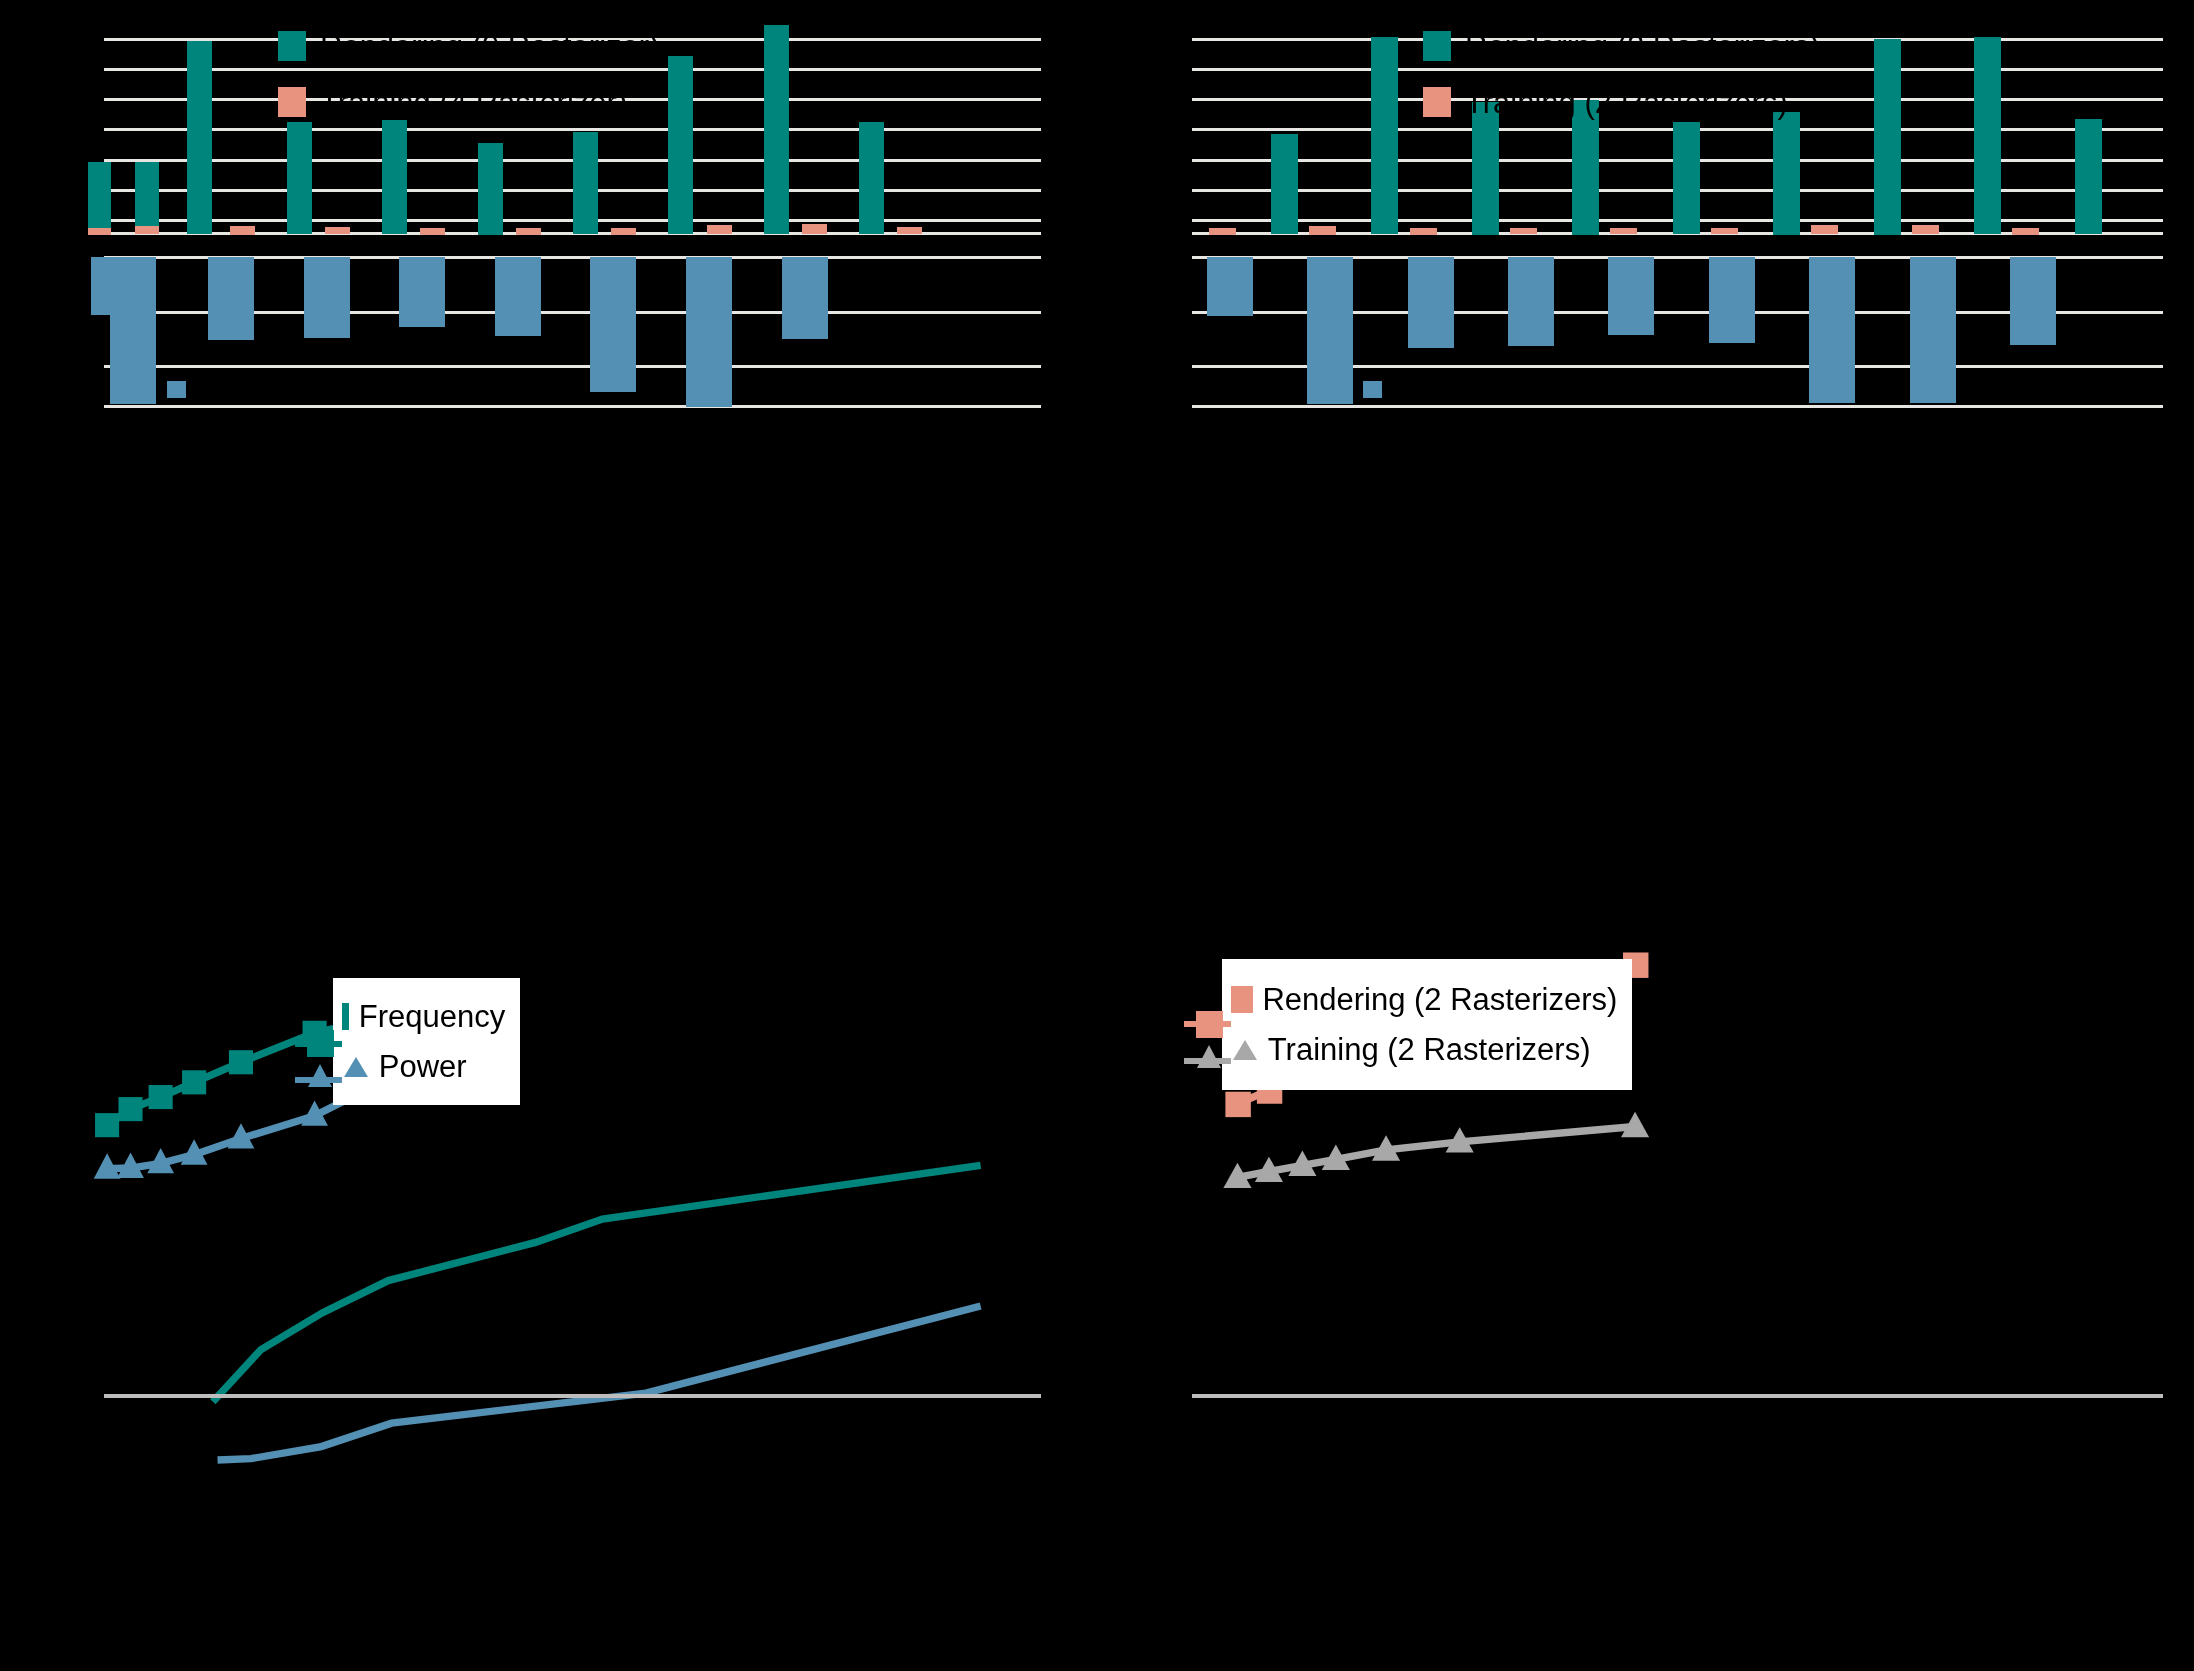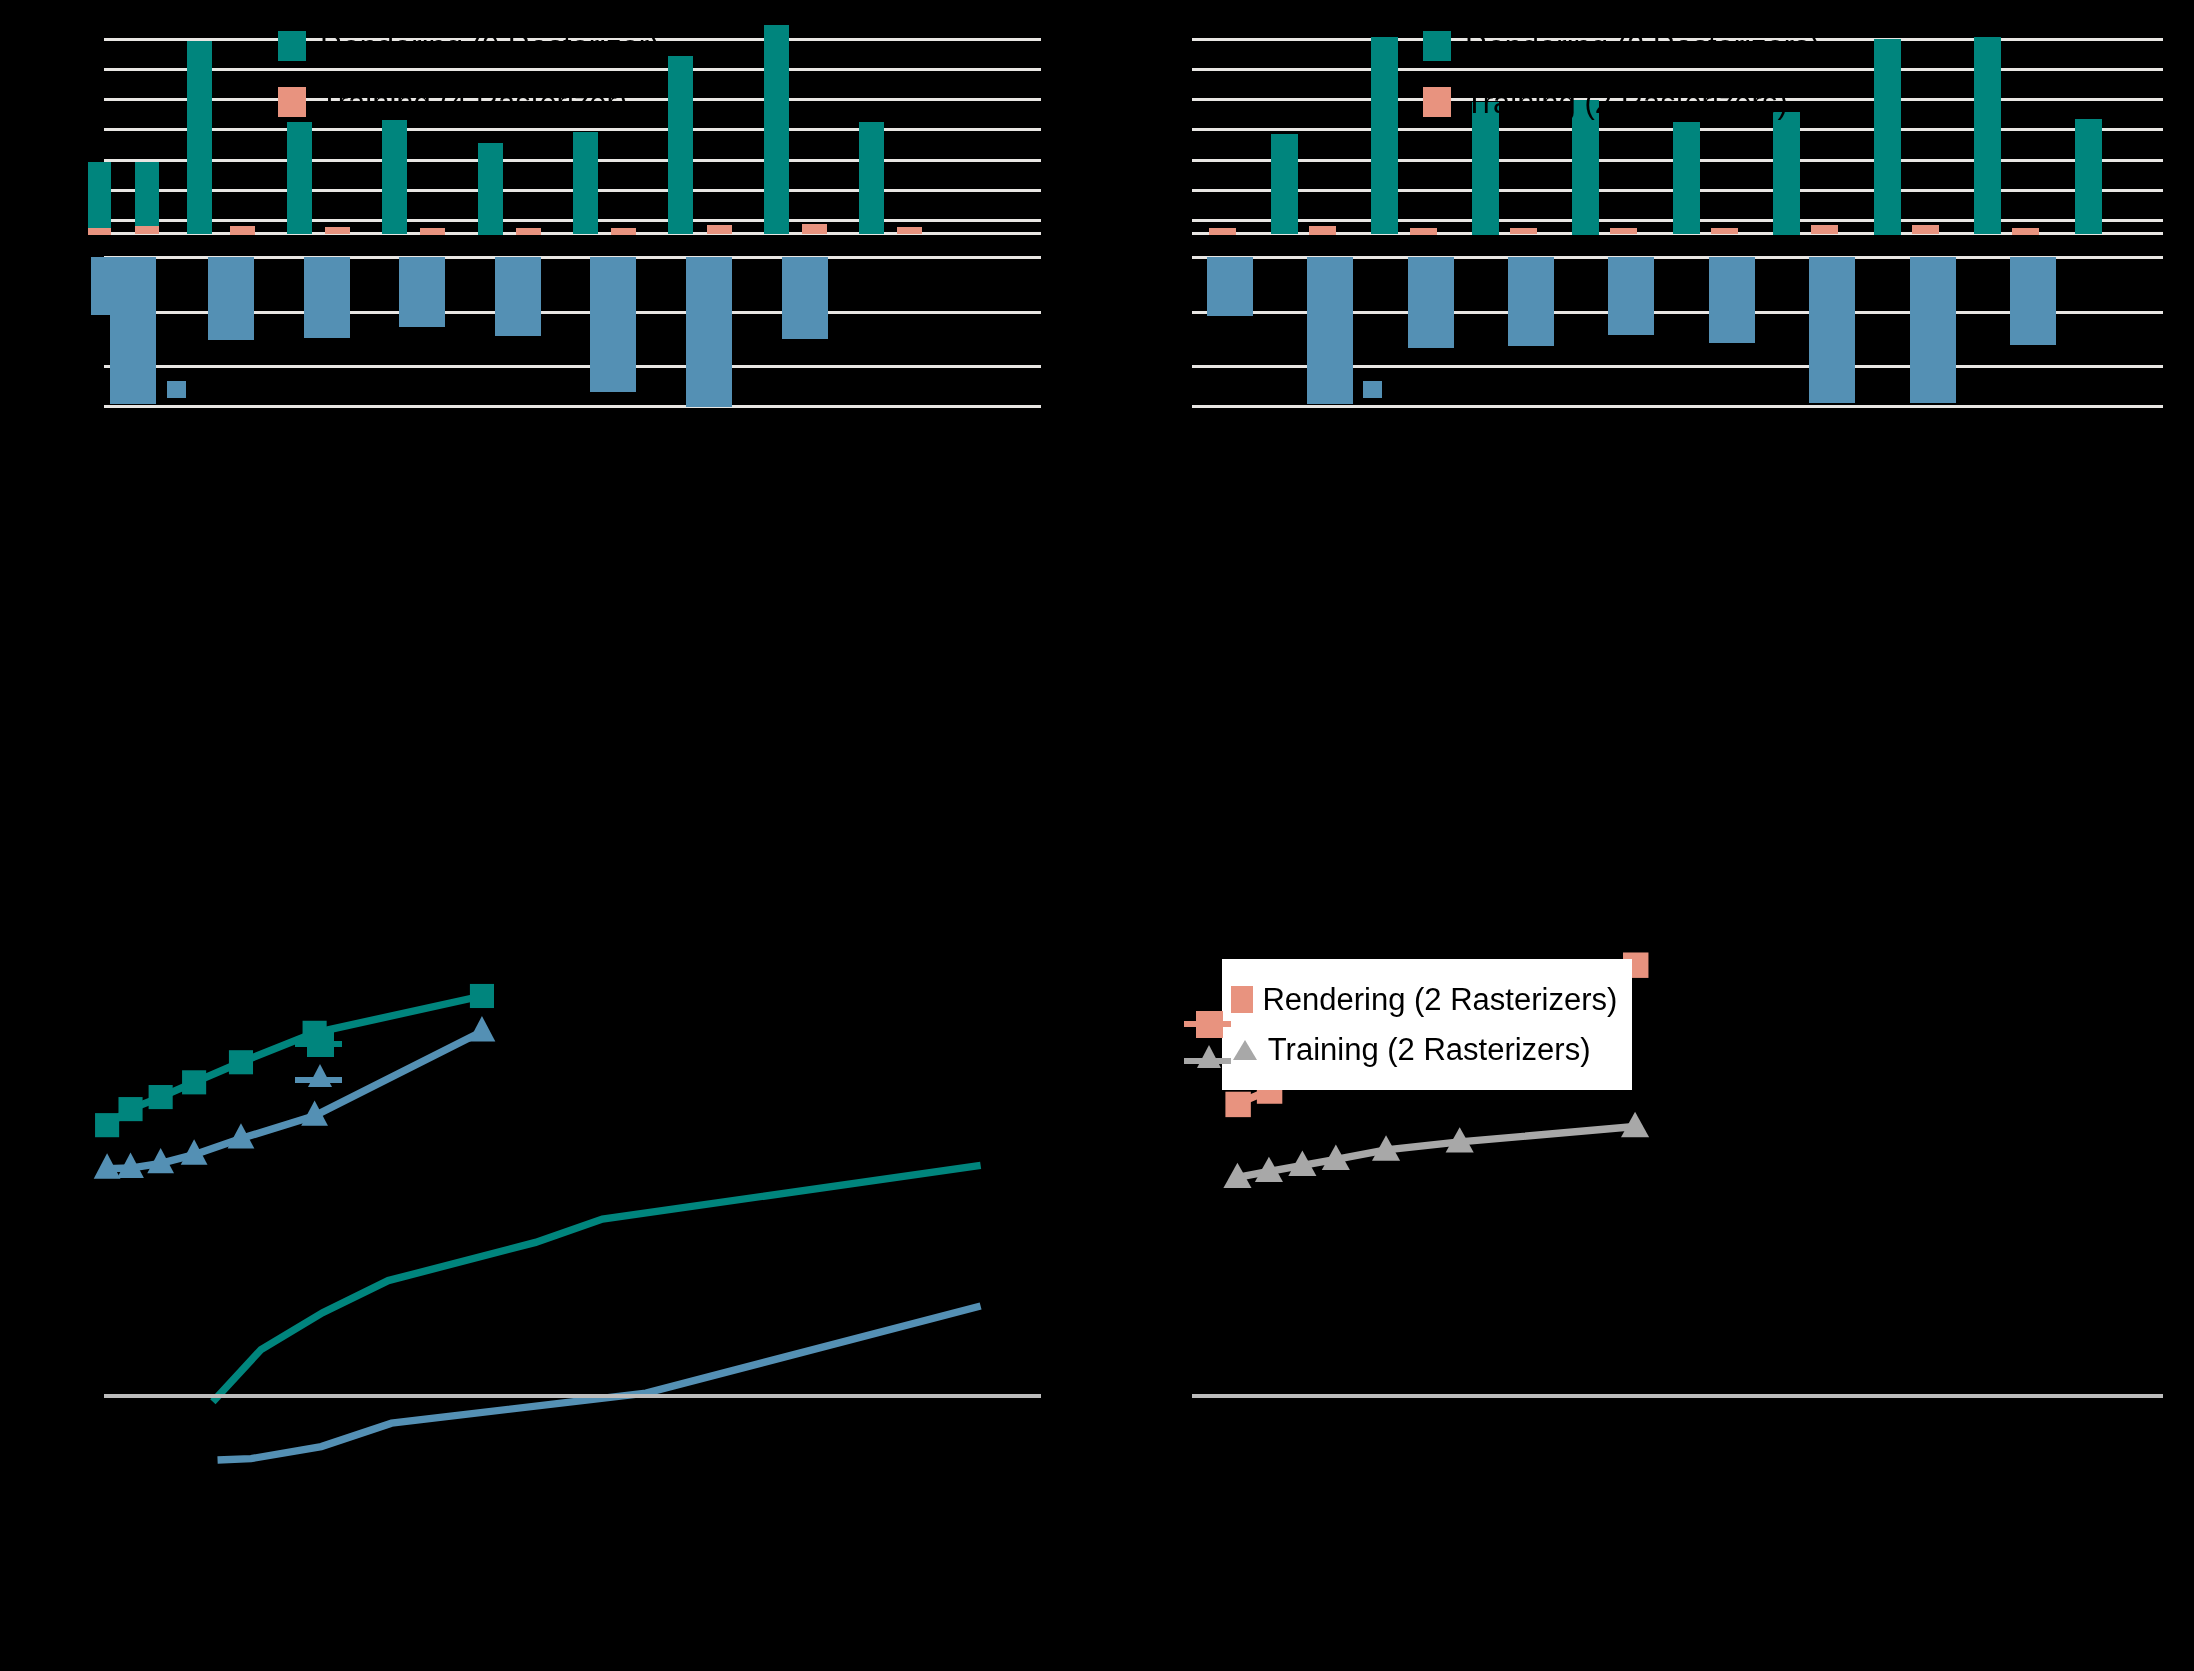--- a/index.html
+++ b/index.html
@@ -181,20 +181,32 @@
       <polygon points="240,324 260,362 220,362" fill="#5490b4"></polygon>
       <polygon points="290,311 310,349 270,349" fill="#5490b4"></polygon>
       <polygon points="360,287 380,325 340,325" fill="#5490b4"></polygon>
       <polygon points="470,253 490,291 450,291" fill="#5490b4"></polygon>
       <polygon points="720,127 740,165 700,165" fill="#5490b4"></polygon>
     </g>
   </svg>
 
   <div class="axisline" style="left:104px;top:463px;width:937px;"></div>
 
+  <div class="legend-box" style="left:333px;top:47px;width:187px;height:127px;">
+    <div class="legend-row">
+      <span class="swatch-sq" style="background:#00857d;"></span>
+      <span class="lbl">Frequency</span>
+    </div>
+    <div class="legend-row">
+      <span class="swatch-sq" style="background:transparent;width:27px;height:27px;position:relative;">
+        <span style="position:absolute;left:1.3px;top:4px;width:0;height:0;border-left:12px solid transparent;border-right:12px solid transparent;border-bottom:20px solid #5490b4;"></span>
+      </span>
+      <span class="lbl">Power</span>
+    </div>
+  </div>
 
   <div style="position:absolute;left:295px;top:110px;width:47px;height:6px;background:#00857d;"></div>
   <div style="position:absolute;left:295px;top:146px;width:47px;height:6px;background:#5490b4;"></div>
   <div style="position:absolute;left:307px;top:99px;width:27px;height:27px;background:#00857d;"></div>
   <div style="position:absolute;left:308px;top:133px;width:0;height:0;border-left:12.7px solid transparent;border-right:12.7px solid transparent;border-bottom:23px solid #5490b4;"></div>
 </div>
 
 <div class="panel" style="left:1125px;top:931px;width:1071px;height:743px;">
 
   <svg class="svgwrap" width="1071" height="549" viewBox="0 0 1600 820" style="top:0;">

